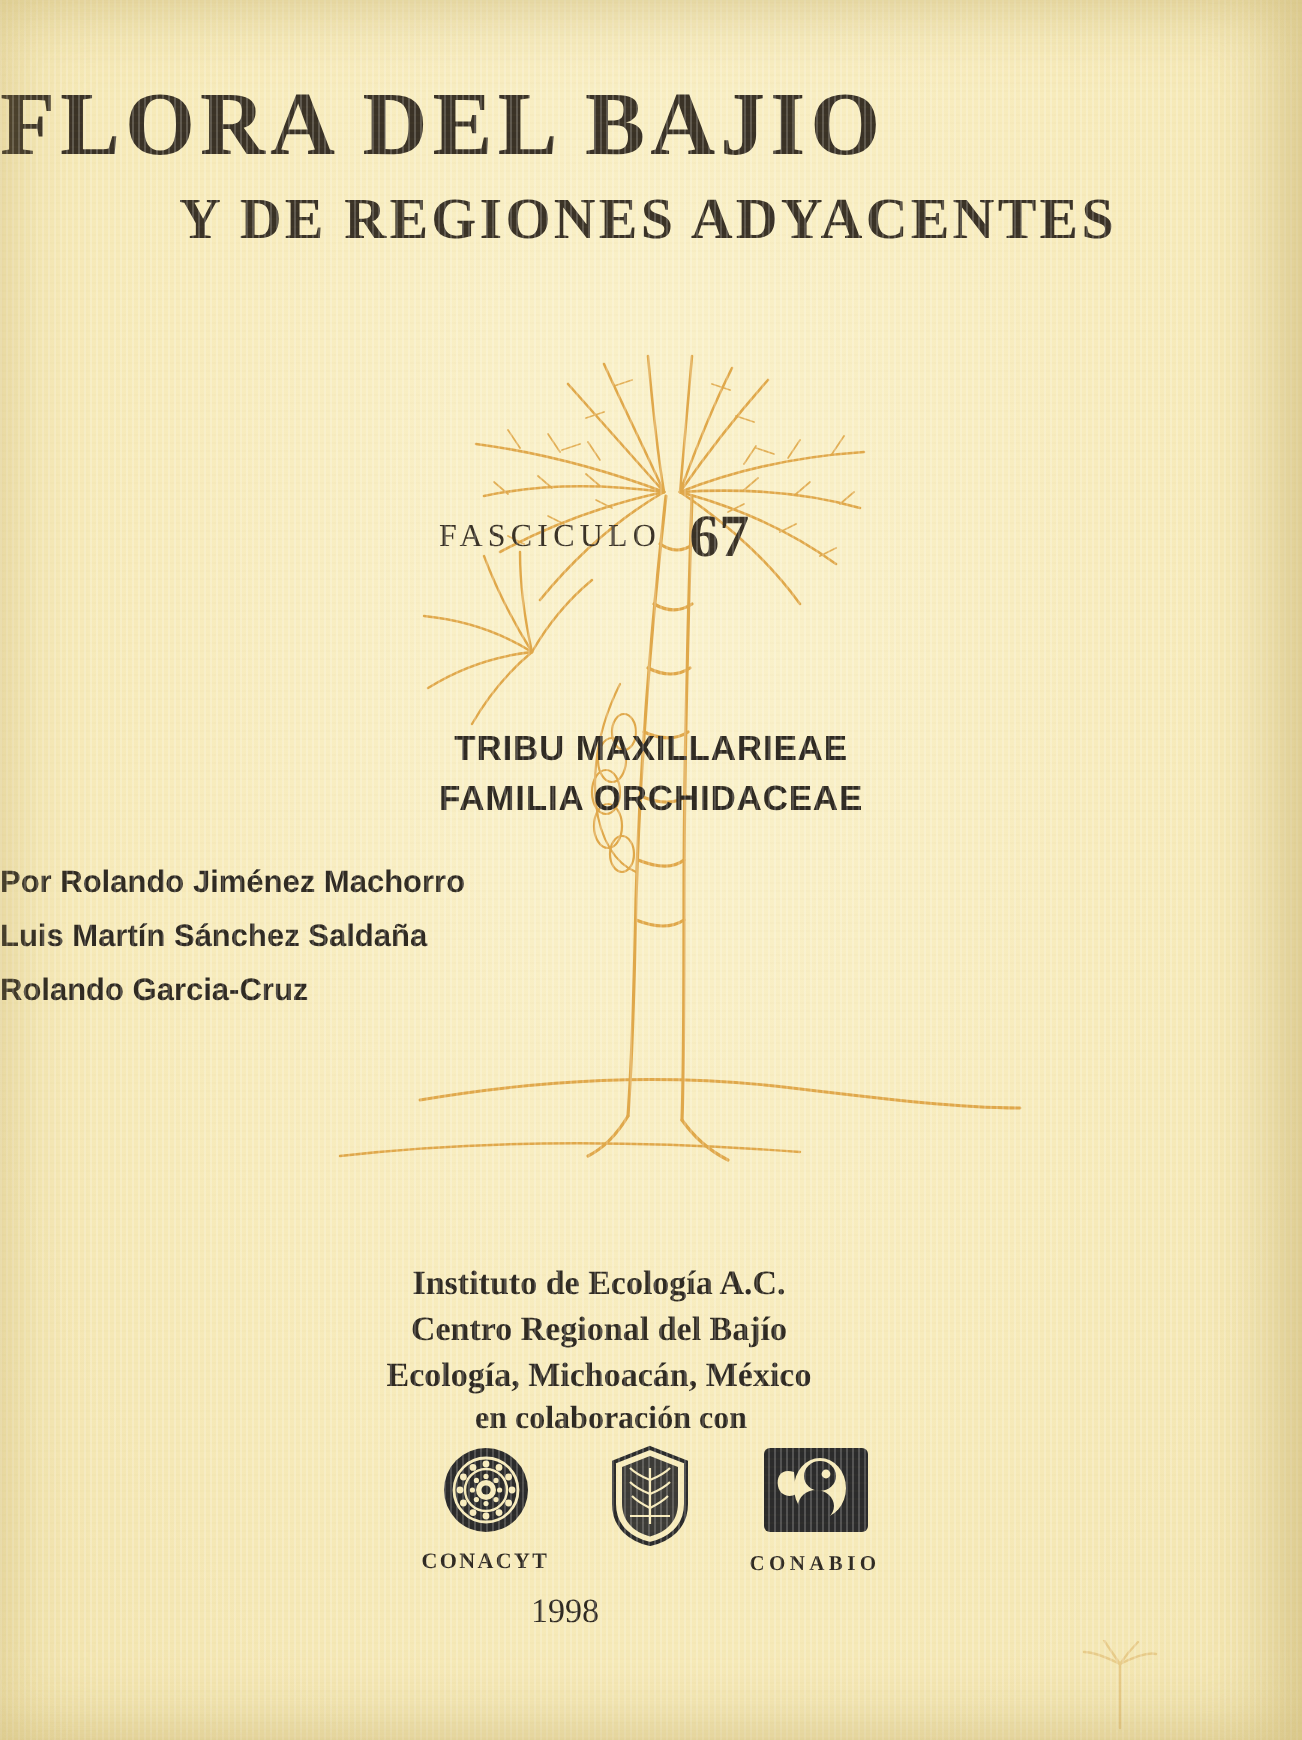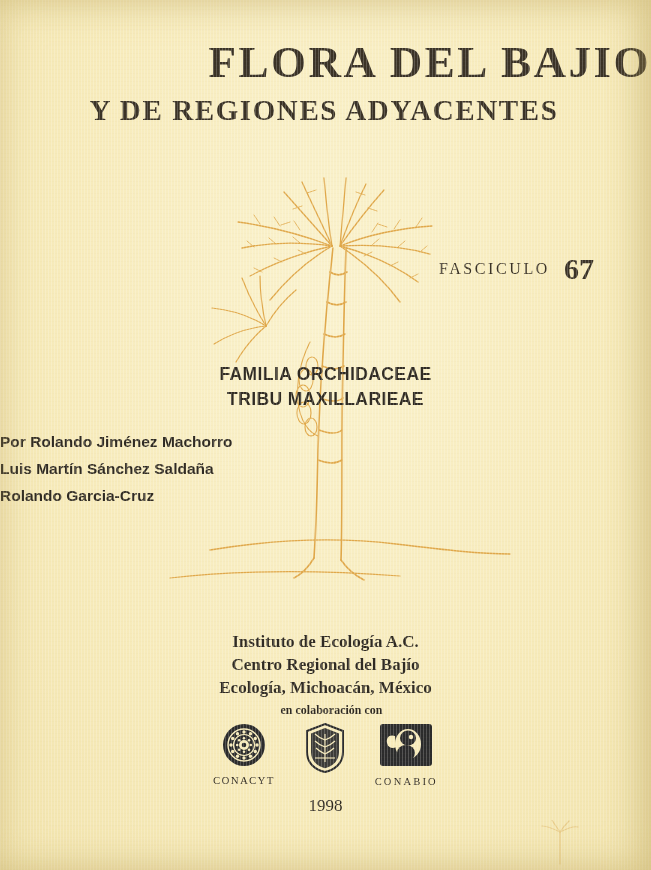--- a/index.html
+++ b/index.html
@@ -38,21 +38,21 @@
     pointer-events: none;
     z-index: 6;
   }
 
   
   .title-main {
     position: absolute;
     top: 36px;
     left: 0;
     width: 651px;
-    text-align: right;
+    text-align: left;
     font-family: "Liberation Serif", serif;
     font-weight: bold;
     font-size: 45px;
     letter-spacing: 2.5px;
     color: #3a3226;
     z-index: 4;
   }
   .title-sub {
     position: absolute;
     top: 94px;
@@ -66,21 +66,21 @@
     color: #3a3226;
     z-index: 4;
   }
 
   
   .fasciculo-wrap {
     position: absolute;
     top: 252px;
     left: 0;
     width: 594px;
-    text-align: right;
+    text-align: center;
     z-index: 4;
     color: #3a3226;
   }
   .fasciculo-label {
     font-family: "Liberation Serif", serif;
     font-size: 16px;
     letter-spacing: 2.6px;
     vertical-align: middle;
   }
   .fasciculo-num {
@@ -124,33 +124,33 @@
     font-size: 15.5px;
     line-height: 27px;
     font-weight: 600;
   }
 
   
   .publisher {
     position: absolute;
     top: 630px;
     left: 0;
-    width: 651px;
+    width: 599px;
     text-align: center;
     z-index: 4;
     color: #2f2a22;
     font-family: "Liberation Serif", serif;
   }
   .publisher .line {
     font-size: 17px;
     font-weight: bold;
     line-height: 23px;
   }
   .publisher .collab {
-    font-size: 12px;
+    font-size: 16px;
     font-weight: bold;
     line-height: 22px;
     margin-top: 0;
     padding-left: 12px;
   }
 
   
   .logos {
     position: absolute;
     top: 722px;
@@ -163,34 +163,34 @@
     z-index: 4;
   }
   .logo {
     text-align: center;
     color: #2f2a22;
   }
   .logo .cap {
     font-family: "Liberation Serif", serif;
     font-size: 11px;
     letter-spacing: 1.2px;
-    font-weight: normal;
+    font-weight: bold;
     margin-top: 2px;
   }
   .logo .cap.wide {
     letter-spacing: 2.2px;
     font-size: 10.5px;
     margin-top: 4px;
   }
 
   .year {
     position: absolute;
     top: 796px;
     left: 0;
-    width: 651px;
+    width: 565px;
     text-align: center;
     font-family: "Liberation Serif", serif;
     font-size: 17px;
     color: #2f2a22;
     z-index: 4;
   }
 
   
   .palm {
     position: absolute;
@@ -296,22 +296,22 @@
   </svg>
 
   <div class="title-main">FLORA DEL BAJIO</div>
   <div class="title-sub">Y DE REGIONES ADYACENTES</div>
 
   <div class="fasciculo-wrap">
     <span class="fasciculo-label">FASCICULO</span><span class="fasciculo-num">67</span>
   </div>
 
   <div class="family-block">
+    <div>TRIBU MAXILLARIEAE</div>
     <div>FAMILIA ORCHIDACEAE</div>
-    <div>TRIBU MAXILLARIEAE</div>
   </div>
 
   <div class="authors">
     <div>Por Rolando Jiménez Machorro</div>
     <div>Luis Martín Sánchez Saldaña</div>
     <div>Rolando Garcia-Cruz</div>
   </div>
 
   <div class="publisher">
     <div class="line">Instituto de Ecología A.C.</div>

